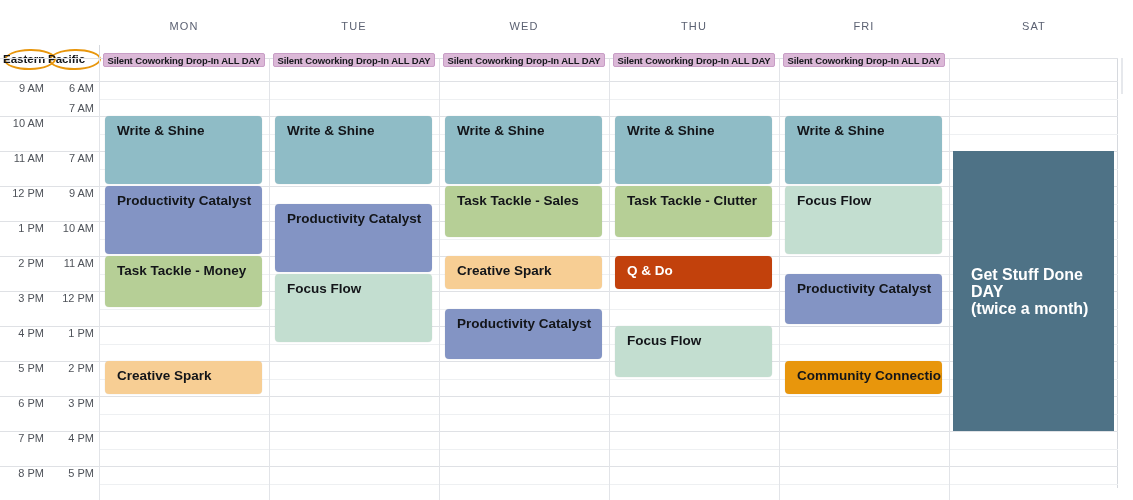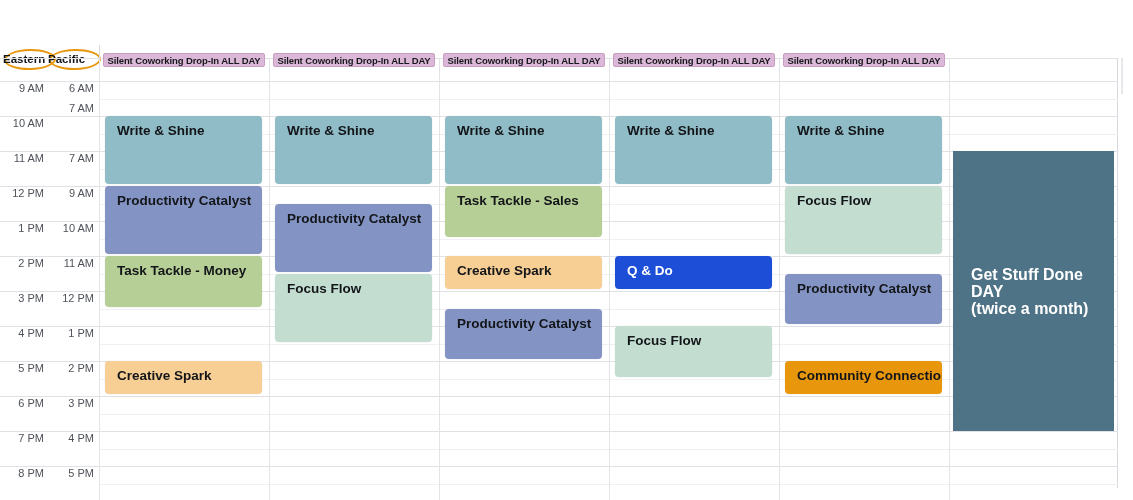--- a/index.html
+++ b/index.html
@@ -164,20 +164,28 @@
     font-weight: bold;
     color: #111317;
     white-space: nowrap;
   }
 </style>
 </head>
 <body>
 
 <div id="app">
 
+  <div class="day-header-row">
+      <div class="day-header" style="left: 99px; width: 170px;">MON</div>
+      <div class="day-header" style="left: 269px; width: 170px;">TUE</div>
+      <div class="day-header" style="left: 439px; width: 170px;">WED</div>
+      <div class="day-header" style="left: 609px; width: 170px;">THU</div>
+      <div class="day-header" style="left: 779px; width: 170px;">FRI</div>
+      <div class="day-header" style="left: 949px; width: 170px;">SAT</div>
+    </div>
 
   <div class="tz-ellipse" style="left:4px;"></div>
   <div class="tz-ellipse" style="left:49px;"></div>
   <div class="tz-head" style="left:3px;">Eastern</div>
   <div class="tz-head" style="left:48px;">Pacific</div>
 
   <div class="grid">
     <div class="gutter-line"></div>
     <div class="right-edge"></div>
     <div class="right-edge2"></div>
@@ -249,20 +257,21 @@
     <div class="event" style="left: 105px; top: 256px; width: 157px; height: 50.5px; background: rgb(182, 207, 150);">Task Tackle - Money</div>
     <div class="event" style="left: 105px; top: 361px; width: 157px; height: 33px; background: rgb(247, 206, 148);">Creative Spark</div>
     <div class="event" style="left: 275px; top: 116px; width: 157px; height: 68px; background: rgb(143, 188, 198);">Write &amp; Shine</div>
     <div class="event" style="left: 275px; top: 203.5px; width: 157px; height: 68px; background: rgb(131, 148, 196);">Productivity Catalyst</div>
     <div class="event" style="left: 275px; top: 273.5px; width: 157px; height: 68px; background: rgb(195, 222, 208);">Focus Flow</div>
     <div class="event" style="left: 445px; top: 116px; width: 157px; height: 68px; background: rgb(143, 188, 198);">Write &amp; Shine</div>
     <div class="event" style="left: 445px; top: 186px; width: 157px; height: 50.5px; background: rgb(182, 207, 150);">Task Tackle - Sales</div>
     <div class="event" style="left: 445px; top: 256px; width: 157px; height: 33px; background: rgb(247, 206, 148);">Creative Spark</div>
     <div class="event" style="left: 445px; top: 308.5px; width: 157px; height: 50.5px; background: rgb(131, 148, 196);">Productivity Catalyst</div>
     <div class="event" style="left: 615px; top: 116px; width: 157px; height: 68px; background: rgb(143, 188, 198);">Write &amp; Shine</div>
-    <div class="event" style="left: 615px; top: 256px; width: 157px; height: 33px; background: #1d4ed8; color: rgb(255, 255, 255);">Q &amp; Do</div>
+    <div class="event" style="left: 615px; top: 186px; width: 157px; height: 50.5px; background: rgb(182, 207, 150);">Task Tackle - Clutter</div>
+    <div class="event" style="left: 615px; top: 256px; width: 157px; height: 33px; background: #c2410c; color: rgb(255, 255, 255);">Q &amp; Do</div>
     <div class="event" style="left: 615px; top: 326px; width: 157px; height: 50.5px; background: rgb(195, 222, 208);">Focus Flow</div>
     <div class="event" style="left: 785px; top: 116px; width: 157px; height: 68px; background: rgb(143, 188, 198);">Write &amp; Shine</div>
     <div class="event" style="left: 785px; top: 186px; width: 157px; height: 68px; background: rgb(195, 222, 208);">Focus Flow</div>
     <div class="event" style="left: 785px; top: 273.5px; width: 157px; height: 50.5px; background: rgb(131, 148, 196);">Productivity Catalyst</div>
     <div class="event" style="left: 785px; top: 361px; width: 157px; height: 33px; background: rgb(232, 150, 12);">Community Connection</div>
     <div class="saturday-block" style="left: 953px; top: 151px; width: 161px; height: 280px; background: rgb(78, 114, 134);"><div><span>Get Stuff Done DAY</span><br><span>(twice a month)</span></div></div>
   </div>
 
 </body></html>

